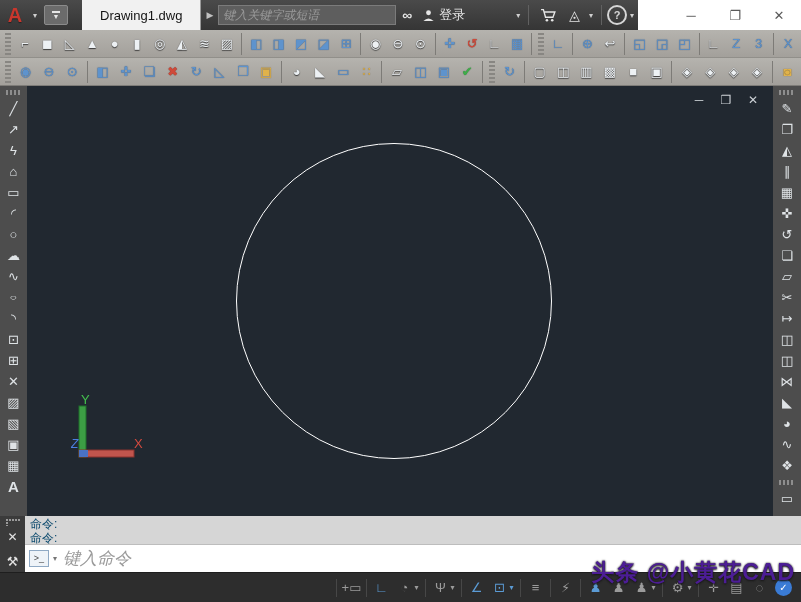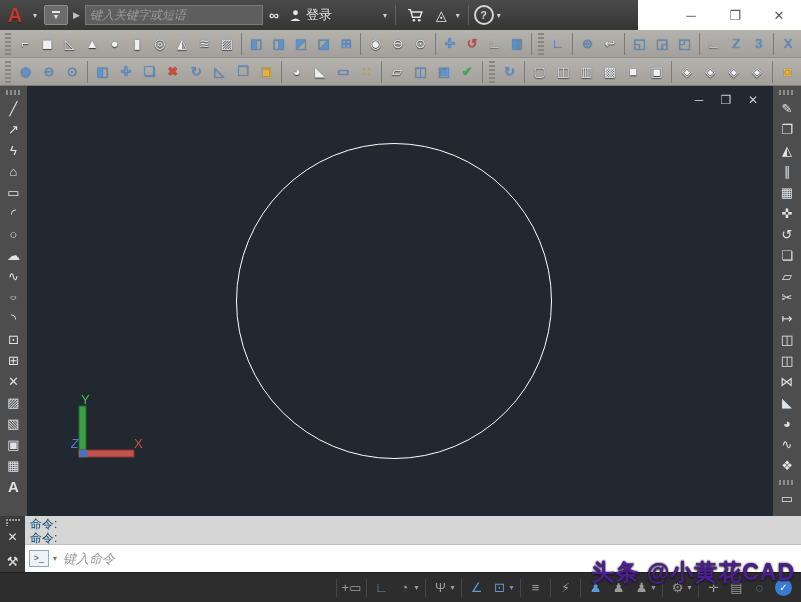--- a/index.html
+++ b/index.html
@@ -71,21 +71,21 @@
   .cmd-x{color:#e6e6e6;font-size:12px;font-weight:bold;}
   .cmd-wrench{color:#e6e6e6;font-size:13px;margin-top:10px;}
   .cmd-main{flex:1;display:flex;flex-direction:column;}
   .cmd-history{height:29px;background:#d6d6d6;border-bottom:1px solid #bdbdbd;
                padding:1px 0 0 5px;box-sizing:border-box;}
   .cmd-line{font-size:12px;color:#0c4a6e;line-height:14px;font-family:"Liberation Sans","DejaVu Sans",sans-serif;}
   .cmd-input{height:27px;background:#ffffff;display:flex;align-items:center;padding-left:4px;gap:4px;}
   .prompt-box{width:18px;height:15px;border:1px solid #8fa9c4;background:#eef3f8;color:#4a4a4a;
               font-size:9px;text-align:center;line-height:15px;}
   .prompt-dd{color:#777;font-size:8px;}
-  .cmd-inputfield{border:none;outline:none;flex:1;font-size:13px;font-style:italic;color:#333;}
+  .cmd-inputfield{border:none;outline:none;flex:1;font-size:17px;font-style:italic;color:#333;}
   .cmd-inputfield::placeholder{color:#9a9a9a;font-style:italic;}
   
   .statusbar{position:absolute;left:0;top:572px;width:801px;height:30px;background:#2d2d2d;
              display:flex;align-items:center;justify-content:flex-end;padding-right:5px;box-sizing:border-box;
              border-top:1px solid #1e1e1e;}
   .statusbar .icon{width:23px;height:24px;line-height:24px;text-align:center;font-size:13px;}
   .statusbar .icon.dd{width:11px;font-size:8px;margin-left:-5px;}
   .statusbar .bl{color:#5b9bd5;}
   .statusbar .gr{color:#9b9b9b;}
   .statusbar .sb-sep{width:1px;height:18px;background:#474747;margin:0 3px;}
@@ -100,20 +100,21 @@
 <body>
 
 <div class="titlebar">
   <div class="tb-dark">
     <span class="logo">A</span>
     <span class="small-dd">▾</span>
     <span class="qat">
       <span class="bar"></span>
       <span class="gl">▼</span>
     </span>
+    <span class="filetab">Drawing1.dwg</span>
     <span class="tab-arrow">▶</span>
     <input class="searchbox" placeholder="键入关键字或短语" style="">
     <span class="tb-ic" style="font-weight:bold">∞</span>
     <span class="signin">
       <svg width="13" height="13" viewBox="0 0 14 14">
         <circle cx="7" cy="4" r="2.6" fill="#e6e6e6"></circle>
         <path d="M1.5 13 Q7 7.5 12.5 13 Z" fill="#e6e6e6"></path>
       </svg>
       <span>登录</span>
     </span>

